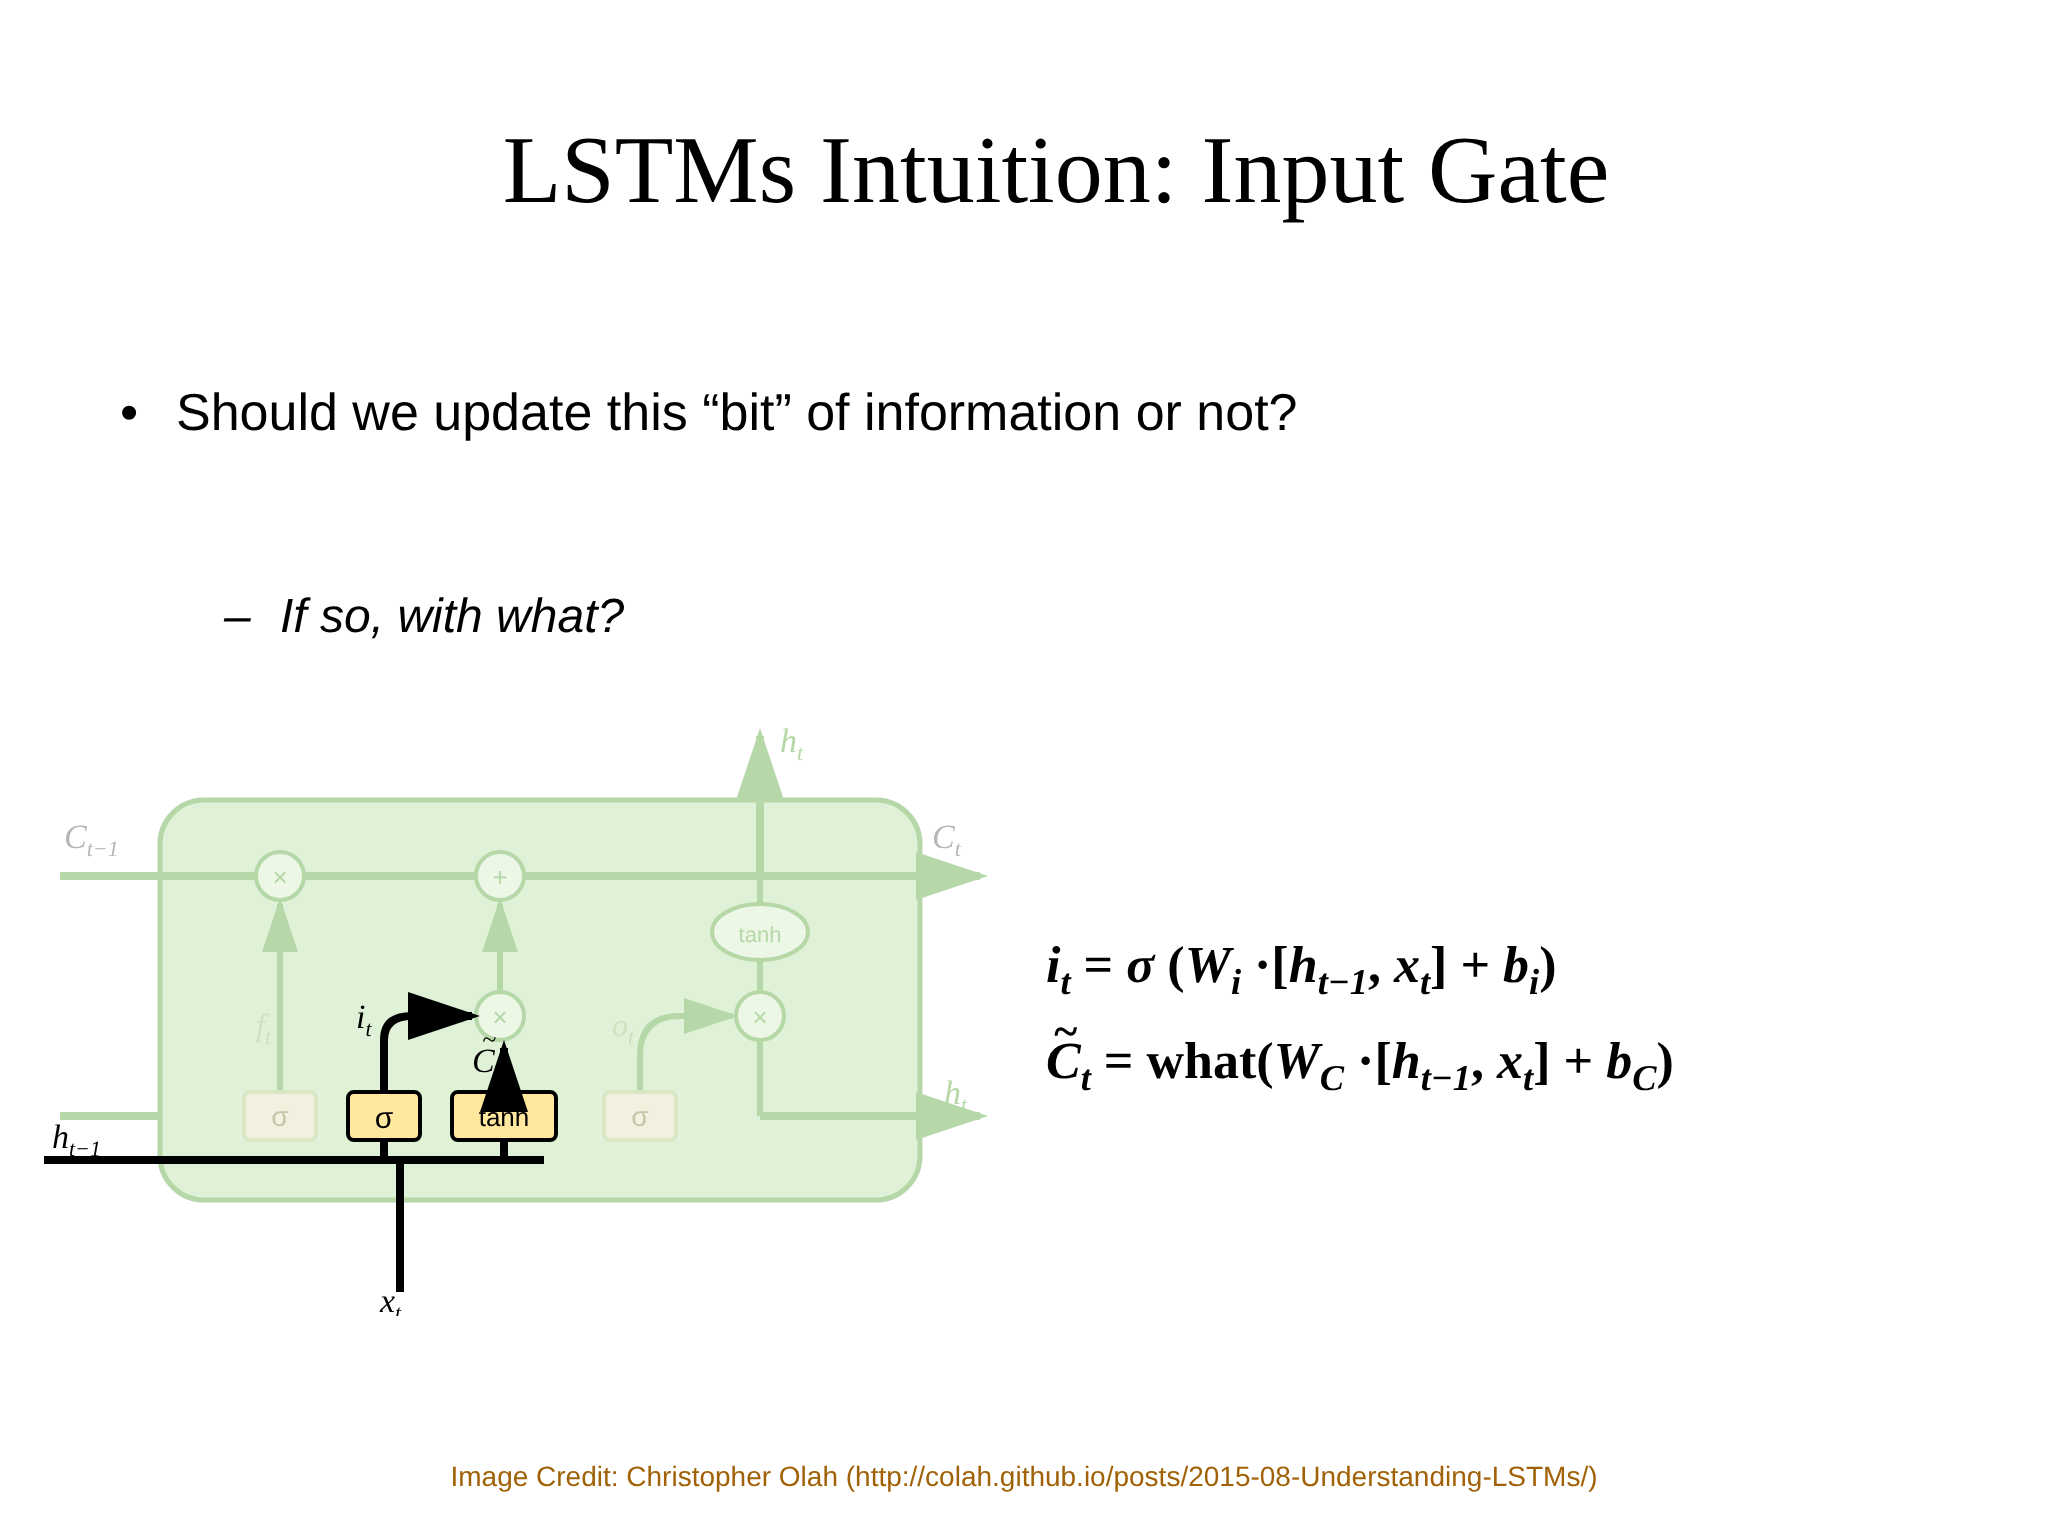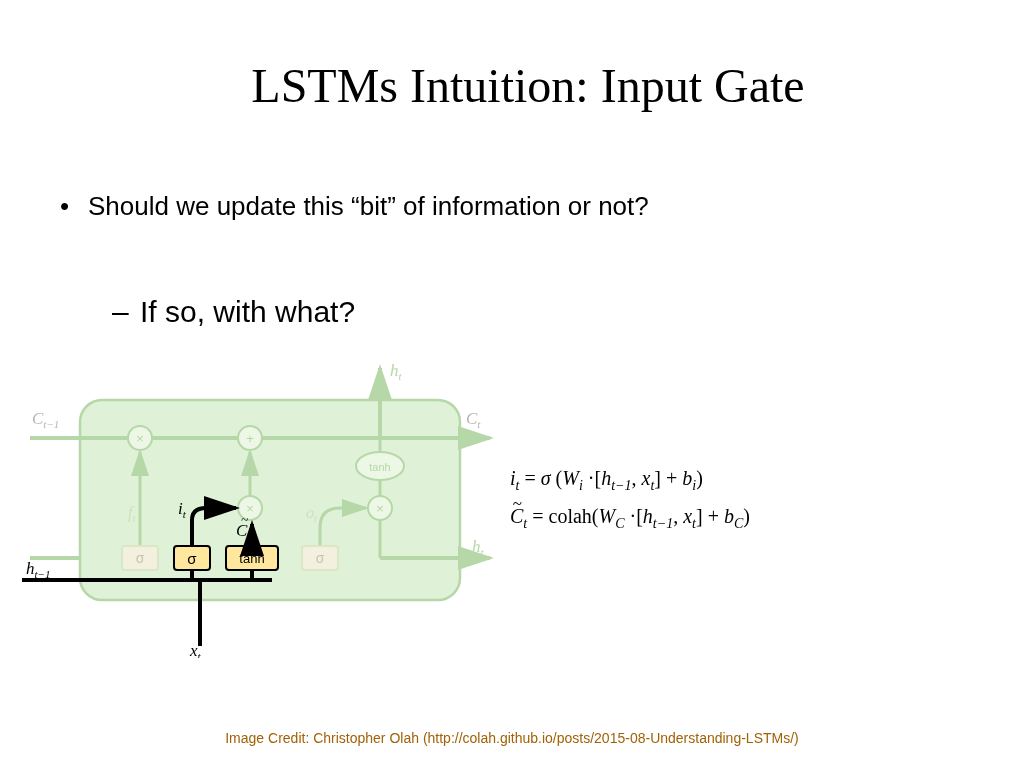--- a/index.html
+++ b/index.html
@@ -34,44 +34,46 @@
   .bullet-main::before {
     content: "•";
     position: absolute;
     left: -28px;
     top: 0;
   }
   .bullet-sub {
     position: absolute;
     top: 295px;
     left: 140px;
-    font-size: 30px;
+    font-size: 24px;
     color: #000;
+    font-style: italic;
   }
   .bullet-sub::before {
     content: "–";
     position: absolute;
     left: -28px;
     top: 0;
   }
   .diagram-wrap {
     position: absolute;
     top: 358px;
     left: 20px;
     width: 480px;
     height: 300px;
   }
   .equations {
     position: absolute;
     top: 460px;
-    left: 510px;
+    left: 523px;
     font-family: "Times New Roman", Times, serif;
-    font-size: 20px;
+    font-size: 26px;
     color: #000;
     line-height: 1.8;
+    font-weight: bold;
   }
   .equations .eq-row { white-space: nowrap; }
   .sub { font-size: 0.7em; vertical-align: sub; font-style: italic; }
   .ital { font-style: italic; }
   .tilde { position: relative; display: inline-block; }
   .tilde::before {
     content: "~";
     position: absolute;
     top: -0.55em;
     left: 0.15em;
@@ -173,17 +175,17 @@
   <text x="6" y="216" font-size="17" font-style="italic" fill="#000" font-family="Times New Roman"><tspan>h</tspan><tspan dy="4" font-size="11">t−1</tspan></text>
   <text x="170" y="298" font-size="17" font-style="italic" fill="#000" font-family="Times New Roman"><tspan>x</tspan><tspan dy="4" font-size="11">t</tspan></text>
 </svg>
 </div>
 
 <div class="equations">
   <div class="eq-row">
     <span class="ital">i</span><span class="sub">t</span><span> = </span><span class="ital">σ</span><span> (</span><span class="ital">W</span><span class="sub">i</span><span> ·</span><span>[</span><span class="ital">h</span><span class="sub">t−1</span><span>, </span><span class="ital">x</span><span class="sub">t</span><span>]</span><span>  +  </span><span class="ital">b</span><span class="sub">i</span><span>)</span>
   </div>
   <div class="eq-row">
-    <span class="tilde ital">C</span><span class="sub">t</span><span> = colah(</span><span class="ital">W</span><span class="sub">C</span><span> ·</span><span>[</span><span class="ital">h</span><span class="sub">t−1</span><span>, </span><span class="ital">x</span><span class="sub">t</span><span>]</span><span>  +  </span><span class="ital">b</span><span class="sub">C</span><span>)</span>
+    <span class="tilde ital">C</span><span class="sub">t</span><span> = what(</span><span class="ital">W</span><span class="sub">C</span><span> ·</span><span>[</span><span class="ital">h</span><span class="sub">t−1</span><span>, </span><span class="ital">x</span><span class="sub">t</span><span>]</span><span>  +  </span><span class="ital">b</span><span class="sub">C</span><span>)</span>
   </div>
 </div>
 
 <div class="credit">Image Credit: Christopher Olah (http://colah.github.io/posts/2015-08-Understanding-LSTMs/)</div>
 
 </body></html>

